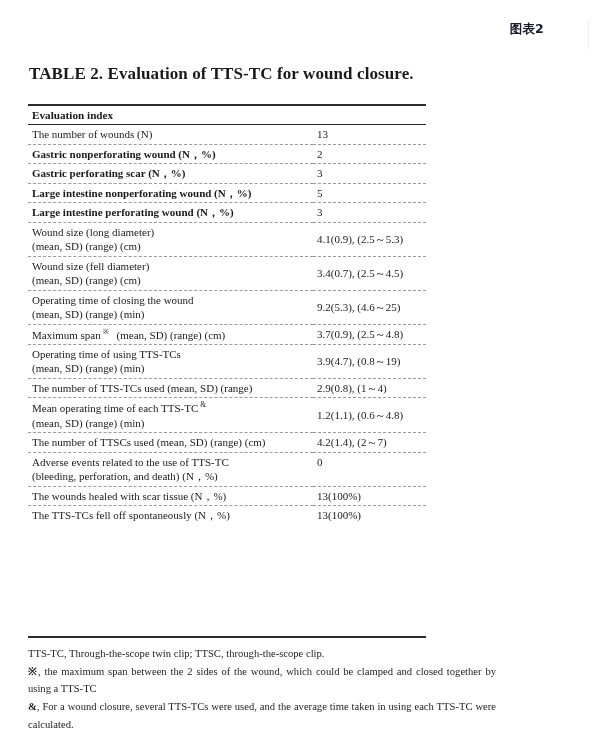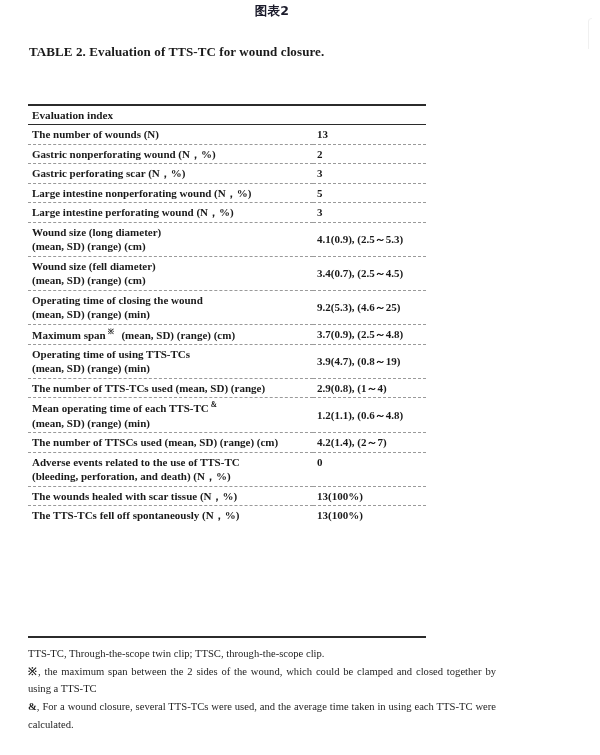--- a/index.html
+++ b/index.html
@@ -26,36 +26,36 @@
     top: 18px;
     right: 8px;
     width: 3px;
     height: 30px;
     border-left: 1px solid #f0f0f0;
     border-top: 1px solid #f3f3f3;
     border-top-left-radius: 4px;
   }
   .doc-title {
     position: absolute;
-    top: 3px;
+    top: 21px;
     left: 0;
     width: 544px;
-    text-align: center;
+    text-align: right;
     font-family: "DejaVu Sans", sans-serif;
     font-weight: bold;
     font-size: 12.5px;
     letter-spacing: 0.2px;
     color: #1b1b2b;
   }
   .table-caption {
     position: absolute;
-    top: 44px;
+    top: 64px;
     left: 29px;
     font-weight: bold;
-    font-size: 13px;
+    font-size: 17px;
     letter-spacing: 0.1px;
     color: #1a1a1a;
     white-space: nowrap;
   }
   .tbl-wrap {
     position: absolute;
     top: 104px;
     left: 28px;
     width: 398px;
   }
@@ -85,21 +85,21 @@
   }
   tr.row.last td {
     border-bottom: none;
   }
   td.val {
     padding-left: 10px;
     text-align: left;
     font-size: 10.8px;
     white-space: nowrap;
   }
-  .b { font-weight: bold; }
+  .b { font-weight: normal; }
   .n { font-weight: bold; }
   .lbl-line { display: block; }
   sup.mark {
     font-size: 7.5px;
     vertical-align: super;
     padding: 0 2px;
   }
   .rule-bottom {
     position: absolute;
     left: 28px;

